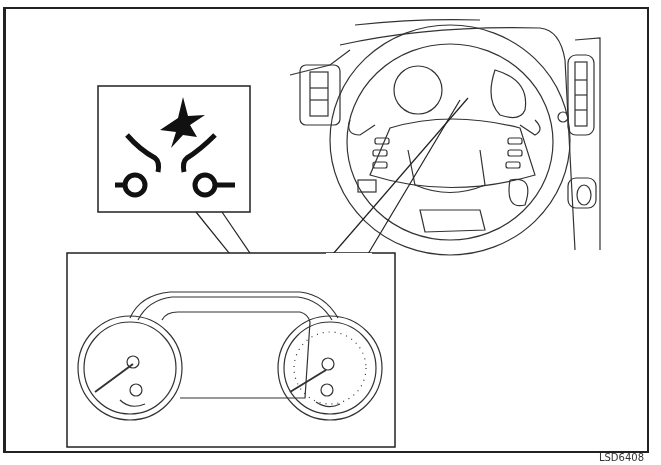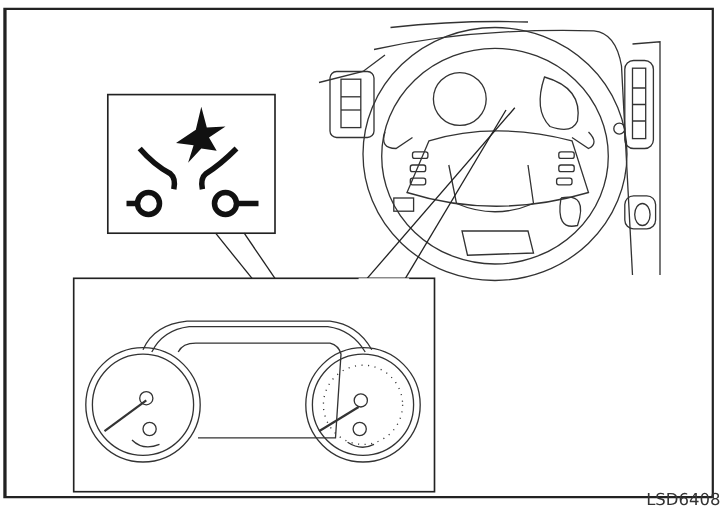--- a/index.html
+++ b/index.html
@@ -1,19 +1,19 @@
 <!DOCTYPE html>
 <html><head>
 <meta charset="utf-8">
 <style>
   html,body{margin:0;padding:0;background:#fff;}
   body{width:661px;height:465px;position:relative;overflow:hidden;font-family:"DejaVu Sans",sans-serif;}
   #frame{position:absolute;left:3px;top:7px;width:646px;height:446px;border:2px solid #222;border-left-width:3px;box-sizing:border-box;}
   svg{position:absolute;left:0;top:0;}
-  .label{position:absolute;right:6px;bottom:2px;font-size:15px;color:#333;}
+  .label{position:absolute;right:17px;bottom:2px;font-size:10px;color:#333;}
 </style>
 </head>
 <body>
 
 <div id="frame"></div>
 
 <svg width="661" height="465" viewBox="0 0 661 465" fill="none" stroke="#333" stroke-width="1.2">
 
   <g>
     <path d="M355 25 Q420 18 480 20"></path>

